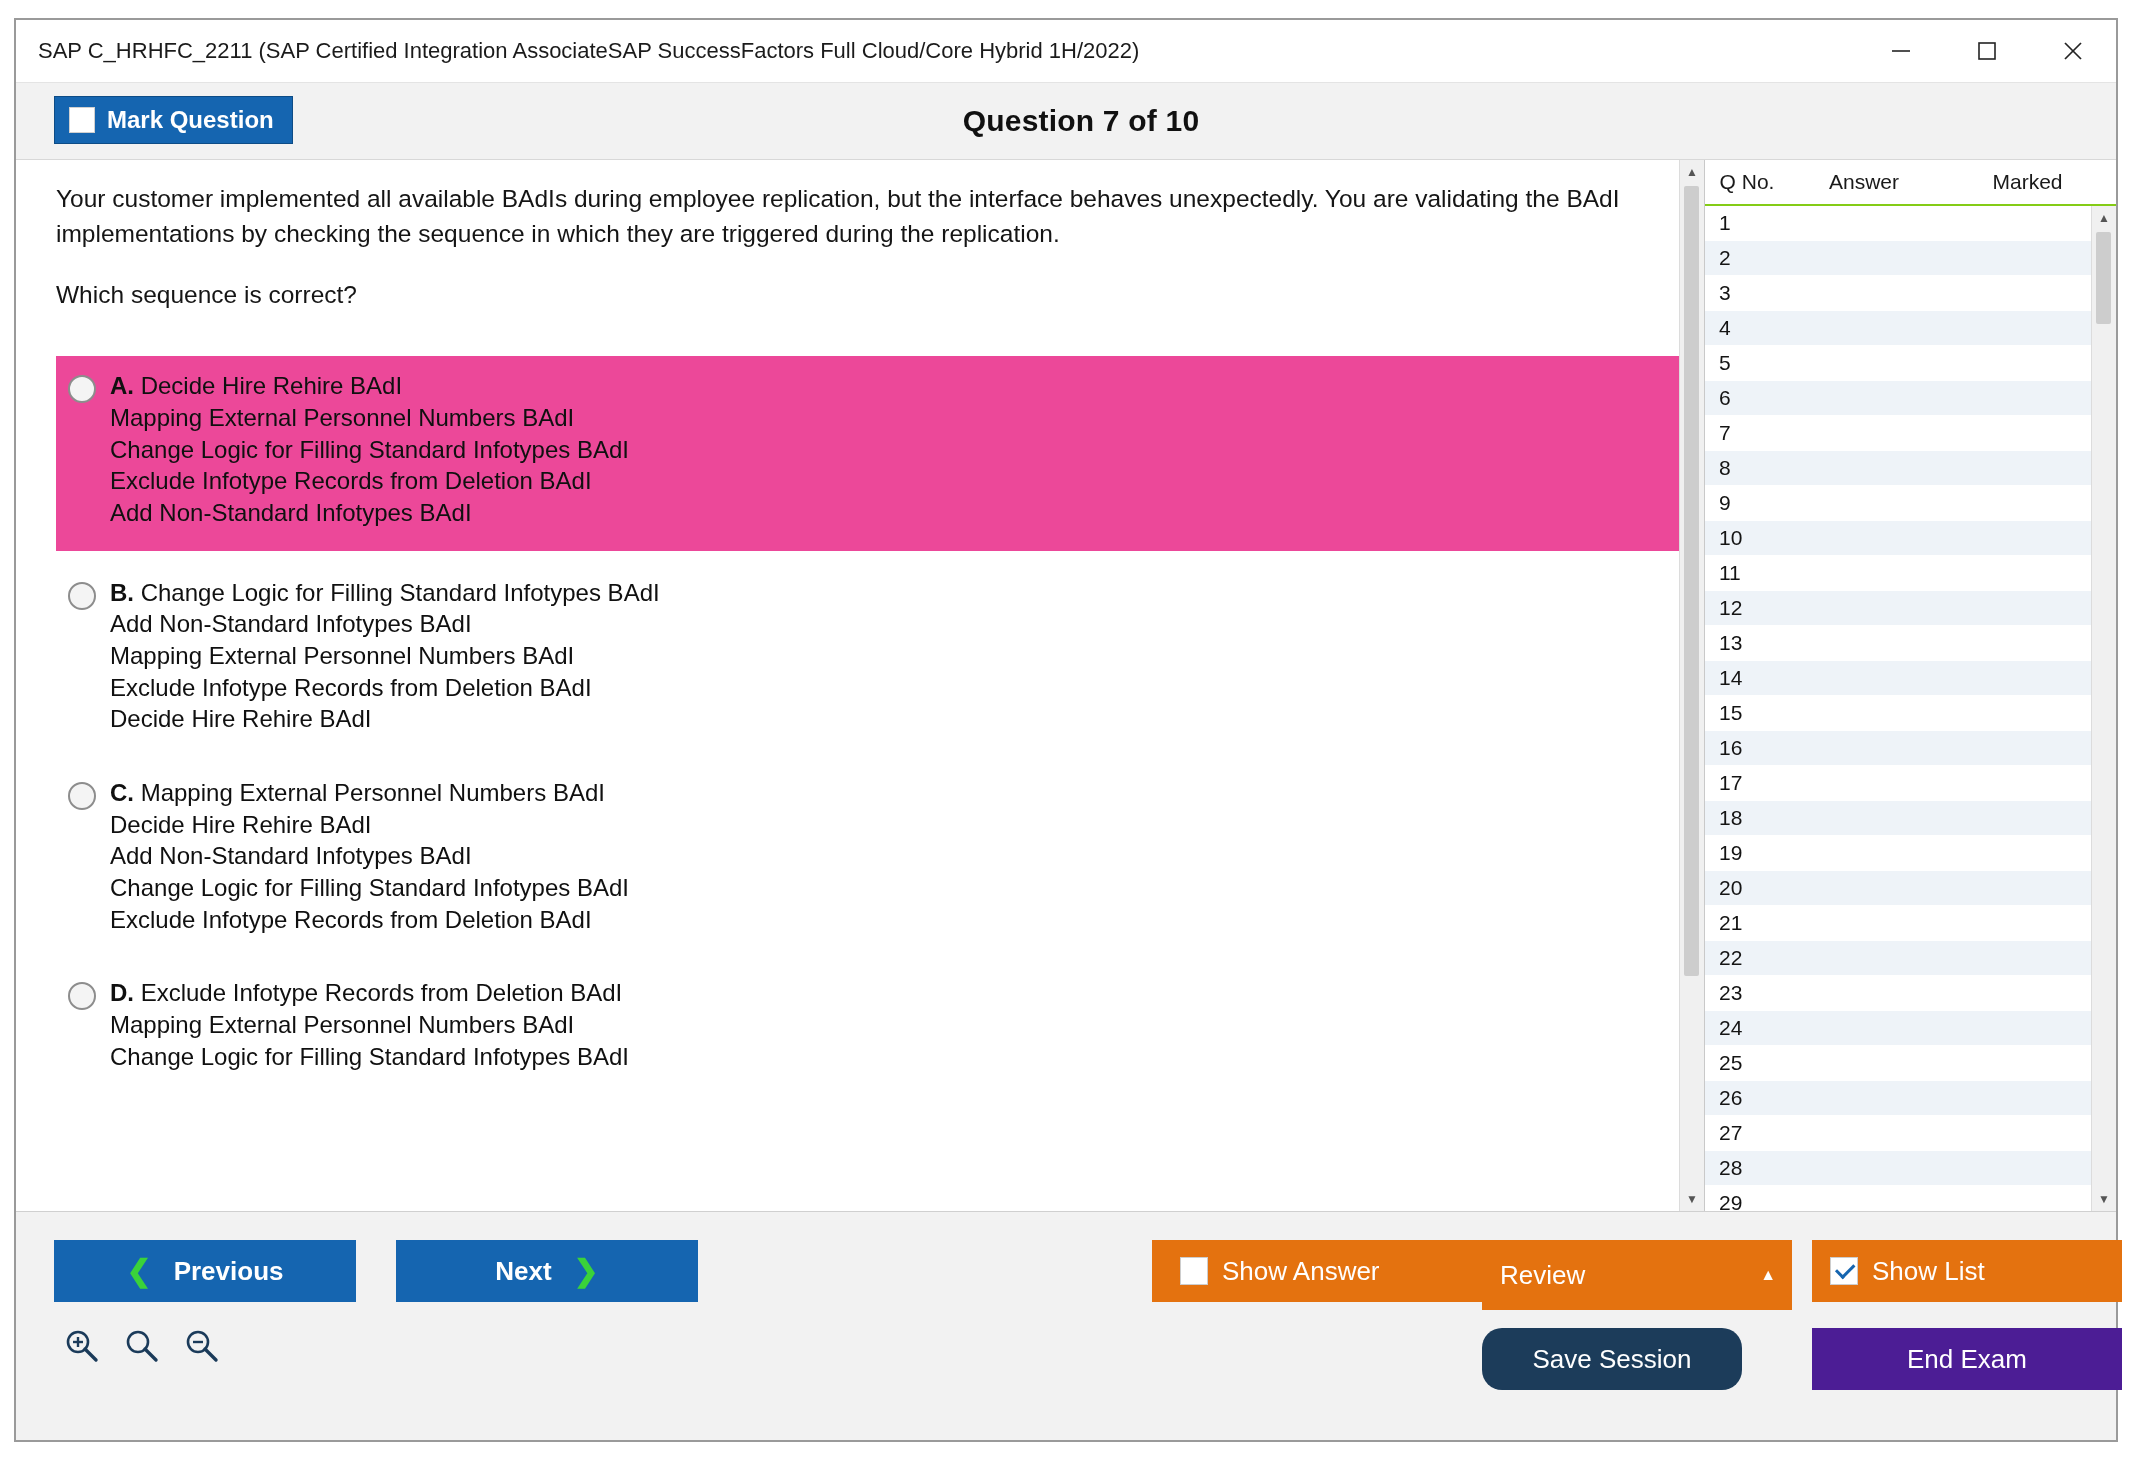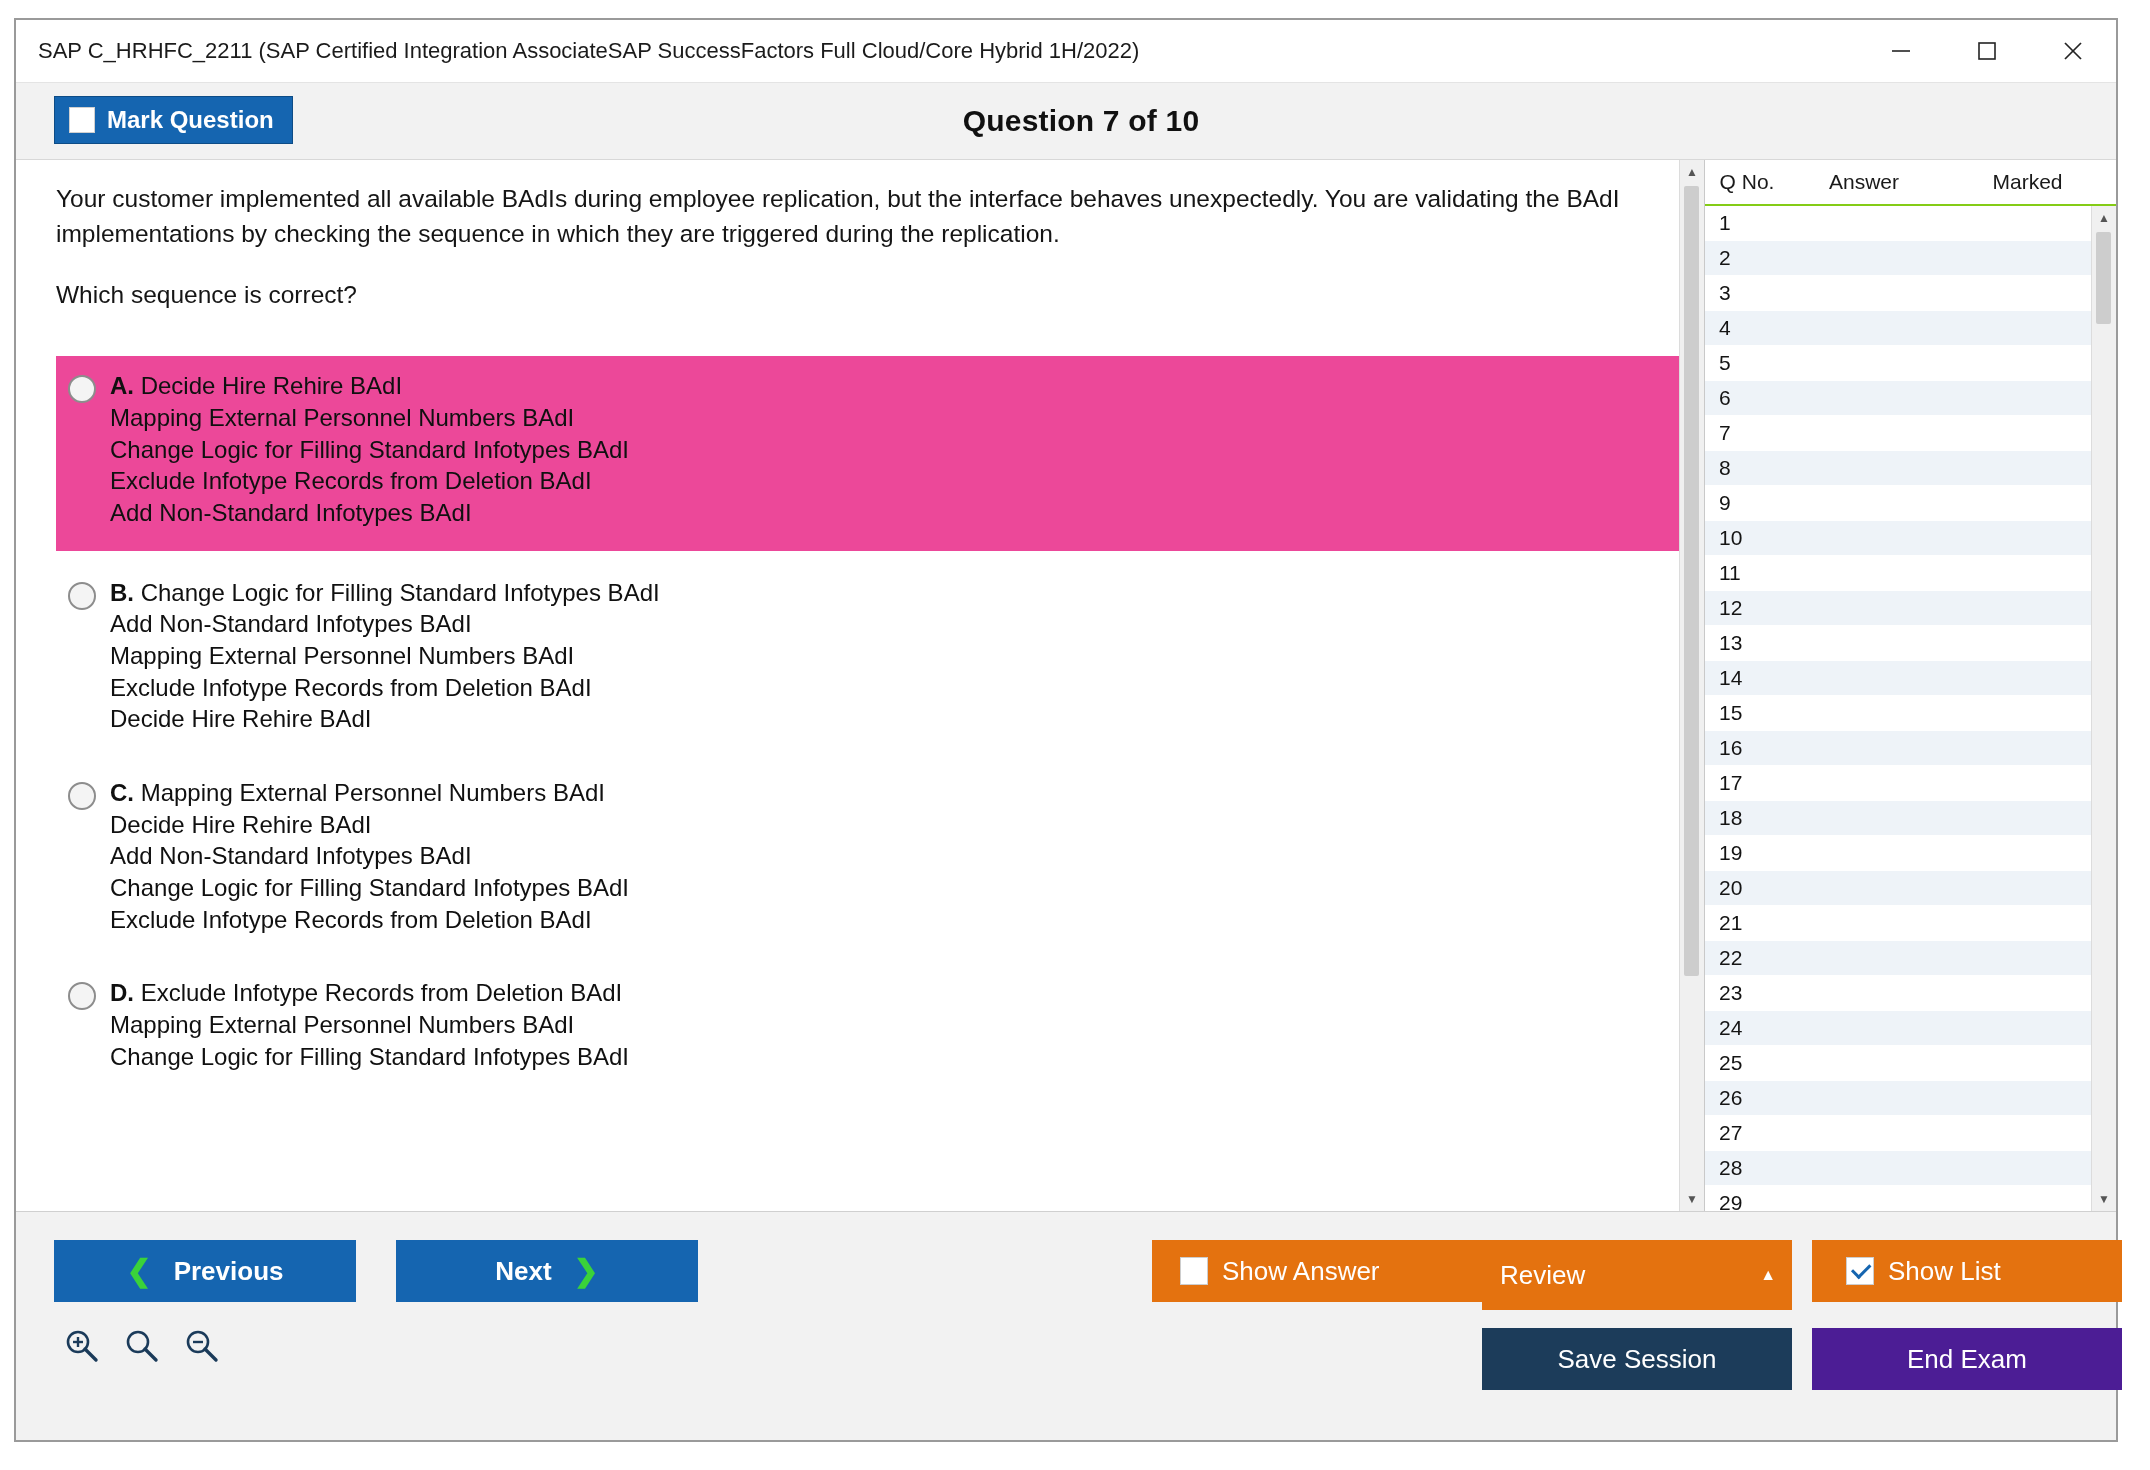--- a/index.html
+++ b/index.html
@@ -297,21 +297,21 @@
     left: 1466px; top: 28px; width: 310px; height: 70px;
     background: #e4720f;
     justify-content: flex-start;
     padding-left: 18px;
     font-weight: normal;
   }
   .btn-show-list {
     left: 1796px; top: 28px; width: 310px; height: 62px;
     background: #e4720f;
     justify-content: flex-start;
-    padding-left: 34px;
+    padding-left: 18px;
     font-weight: normal;
   }
   .cb {
     width: 26px; height: 26px;
     background: #ffffff;
     border: 1px solid #cdcdcd;
     margin-right: 14px;
     flex: 0 0 auto;
     display: flex;
     align-items: center;
@@ -327,23 +327,24 @@
   }
   .review-caret {
     position: absolute;
     right: 16px;
     top: 50%;
     transform: translateY(-50%);
     color: #ffffff;
     font-size: 16px;
   }
   .btn-save-session {
-    left: 1466px; top: 116px; width: 310px; height: 62px;
+    left: 1466px; top: 116px; width: 260px; height: 62px;
     background: #1c3c5a;
     font-weight: normal;
+    border-radius: 20px;
   }
   .btn-end-exam {
     left: 1796px; top: 116px; width: 310px; height: 62px;
     background: #4c1d95;
     font-weight: normal;
   }
   .zoom-tools {
     position: absolute;
     left: 46px;
     top: 114px;

